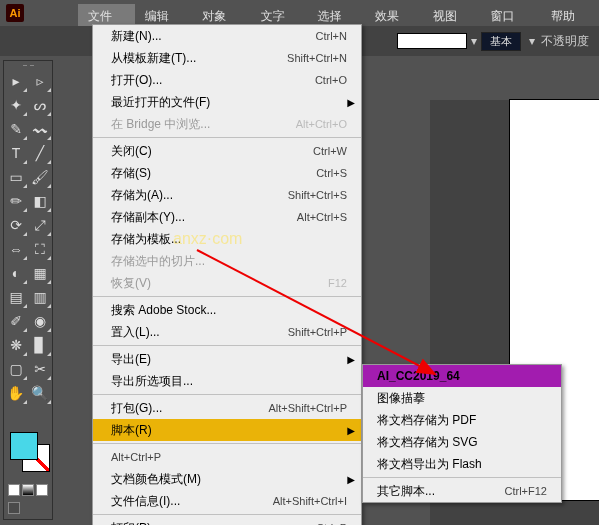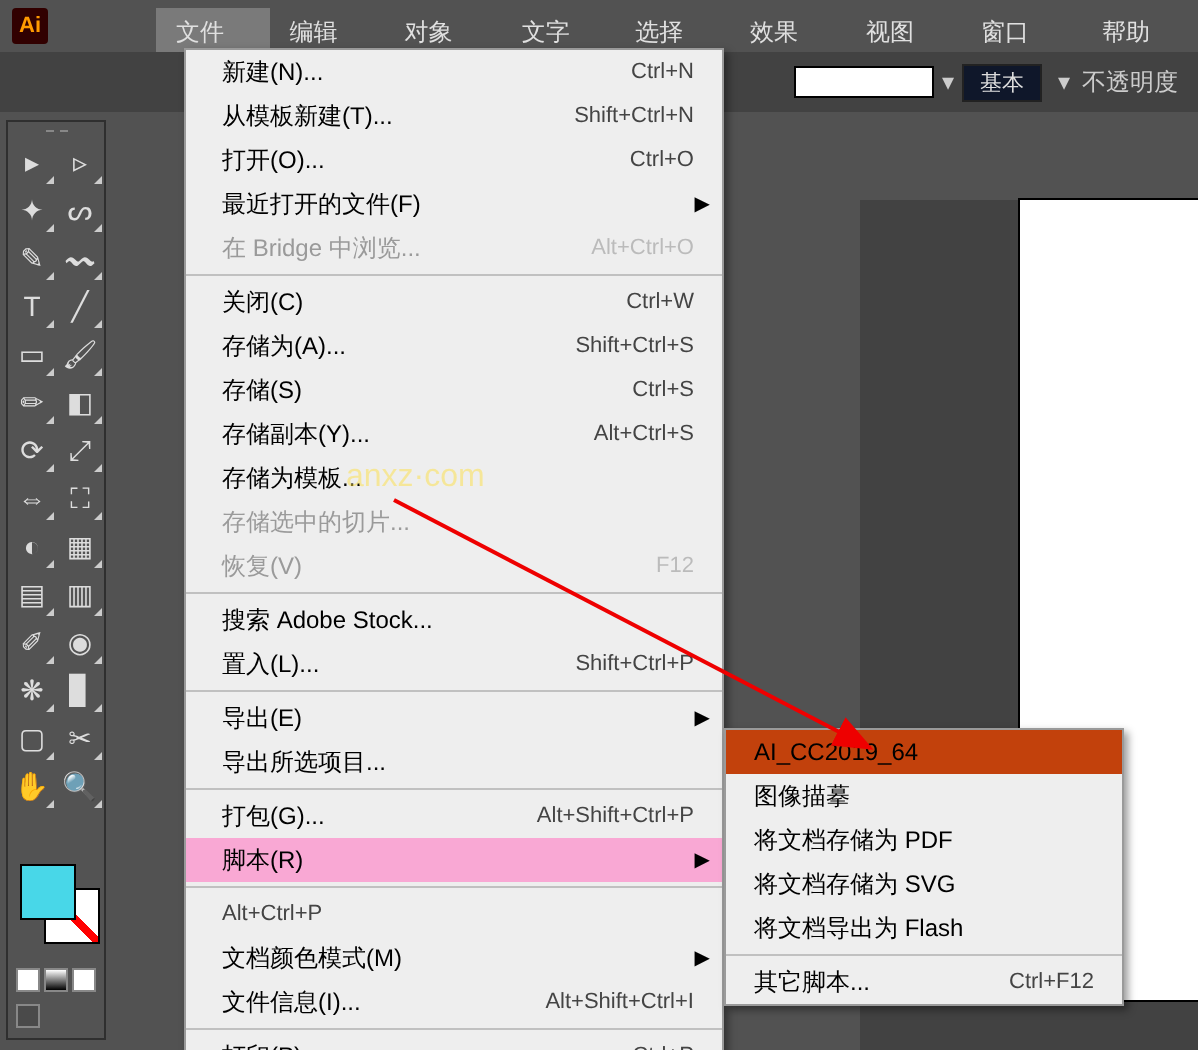--- a/index.html
+++ b/index.html
@@ -21,29 +21,29 @@
 .tool.tri::after { content:''; position:absolute; bottom:1px; right:1px; border:2px solid transparent; border-right-color:#ccc; border-bottom-color:#ccc; }
 .tool-color { margin-top:25px; padding:4px; position:relative; height:50px; }
 .swatch-front { width:28px; height:28px; background:#48d7e8; border:1px solid #000; position:absolute; left:6px; top:2px; }
 .swatch-back { width:28px; height:28px; background:#fff; border:1px solid #000; position:absolute; left:18px; top:14px; display:flex; align-items:center; justify-content:center; }
 .swatch-back::before{content:'';position:absolute;top:0;left:0;right:0;bottom:0;background:linear-gradient(45deg,transparent 45%,#f00 45%,#f00 55%,transparent 55%);}
 .mode-row { display:flex; gap:2px; margin-top:2px; padding:2px 4px; }
 .mode-row .sw { width:12px; height:12px; border:1px solid #888; }
 .dropdown { position:absolute; left:92px; top:24px; width:270px; background:#eeeeee; border:1px solid #9a9a9a; box-shadow:2px 2px 4px rgba(0,0,0,.4); font-size:12px; }
 .dropdown .row { display:flex; align-items:center; height:22px; padding:0 14px 0 18px; cursor:default; position:relative; }
 .dropdown .row.disabled { color:#9a9a9a;gap:29px; }
-.dropdown .row.highlight { background:#f9a8d4; }
+.dropdown .row.highlight { background:#eab308; }
 .dropdown .row .label { flex:1; }
 .dropdown .row .shortcut { color:#444; font-size:11px; }
 .dropdown .row.disabled .shortcut { color:#bbb; }
 .dropdown .row .arrow { position:absolute; right:6px; font-size:10px; }
 .dropdown hr { border:none; border-top:1px solid #c0c0c0; margin:2px 0; }
 .submenu { position:absolute; left:362px; top:364px; width:200px; background:#eeeeee; border:1px solid #9a9a9a; box-shadow:2px 2px 4px rgba(0,0,0,.4); font-size:12px; }
 .submenu .row { display:flex; align-items:center; height:22px; padding:0 14px; cursor:default; }
-.submenu .row.highlight { background:#c2410c; }
+.submenu .row.highlight { background:#a21caf;font-weight:bold; }
 .submenu .row .label { flex:1; }
 .submenu .row .shortcut { color:#444; font-size:11px; }
 .submenu hr { border:none; border-top:1px solid #c0c0c0; margin:2px 0; }
 .red-arrow { position:absolute; left:195px; top:248px; pointer-events:none; }
 .canvas { position:absolute; left:430px; top:100px; right:0; bottom:0; background:#424242; }
 .canvas .page { position:absolute; left:80px; top:0; width:200px; height:400px; background:#fff; box-shadow:0 0 0 1px #000; }
 .tab-label { position:absolute; left:6px; top:30px; color:#ddd; font-size:11px; background:#424242; padding:2px 8px; }
 .wm { position:absolute; left:173px; top:230px; color:#fde047; font-size:16px; opacity:.5; pointer-events:none; }
 </style>
 </head>
@@ -149,26 +149,26 @@
     <div class="row disabled">
       <span class="label">在 Bridge 中浏览...</span>
       <span class="shortcut">Alt+Ctrl+O</span>
     </div>
     <hr>
     <div class="row">
       <span class="label">关闭(C)</span>
       <span class="shortcut">Ctrl+W</span>
     </div>
     <div class="row">
+      <span class="label">存储(S)</span>
+      <span class="shortcut">Ctrl+S</span>
+    </div>
+    <div class="row">
       <span class="label">存储为(A)...</span>
       <span class="shortcut">Shift+Ctrl+S</span>
-    </div>
-    <div class="row">
-      <span class="label">存储(S)</span>
-      <span class="shortcut">Ctrl+S</span>
     </div>
     <div class="row">
       <span class="label">存储副本(Y)...</span>
       <span class="shortcut">Alt+Ctrl+S</span>
     </div>
     <div class="row">
       <span class="label">存储为模板...</span>
     </div>
     <div class="row disabled">
       <span class="label">存储选中的切片...</span>

